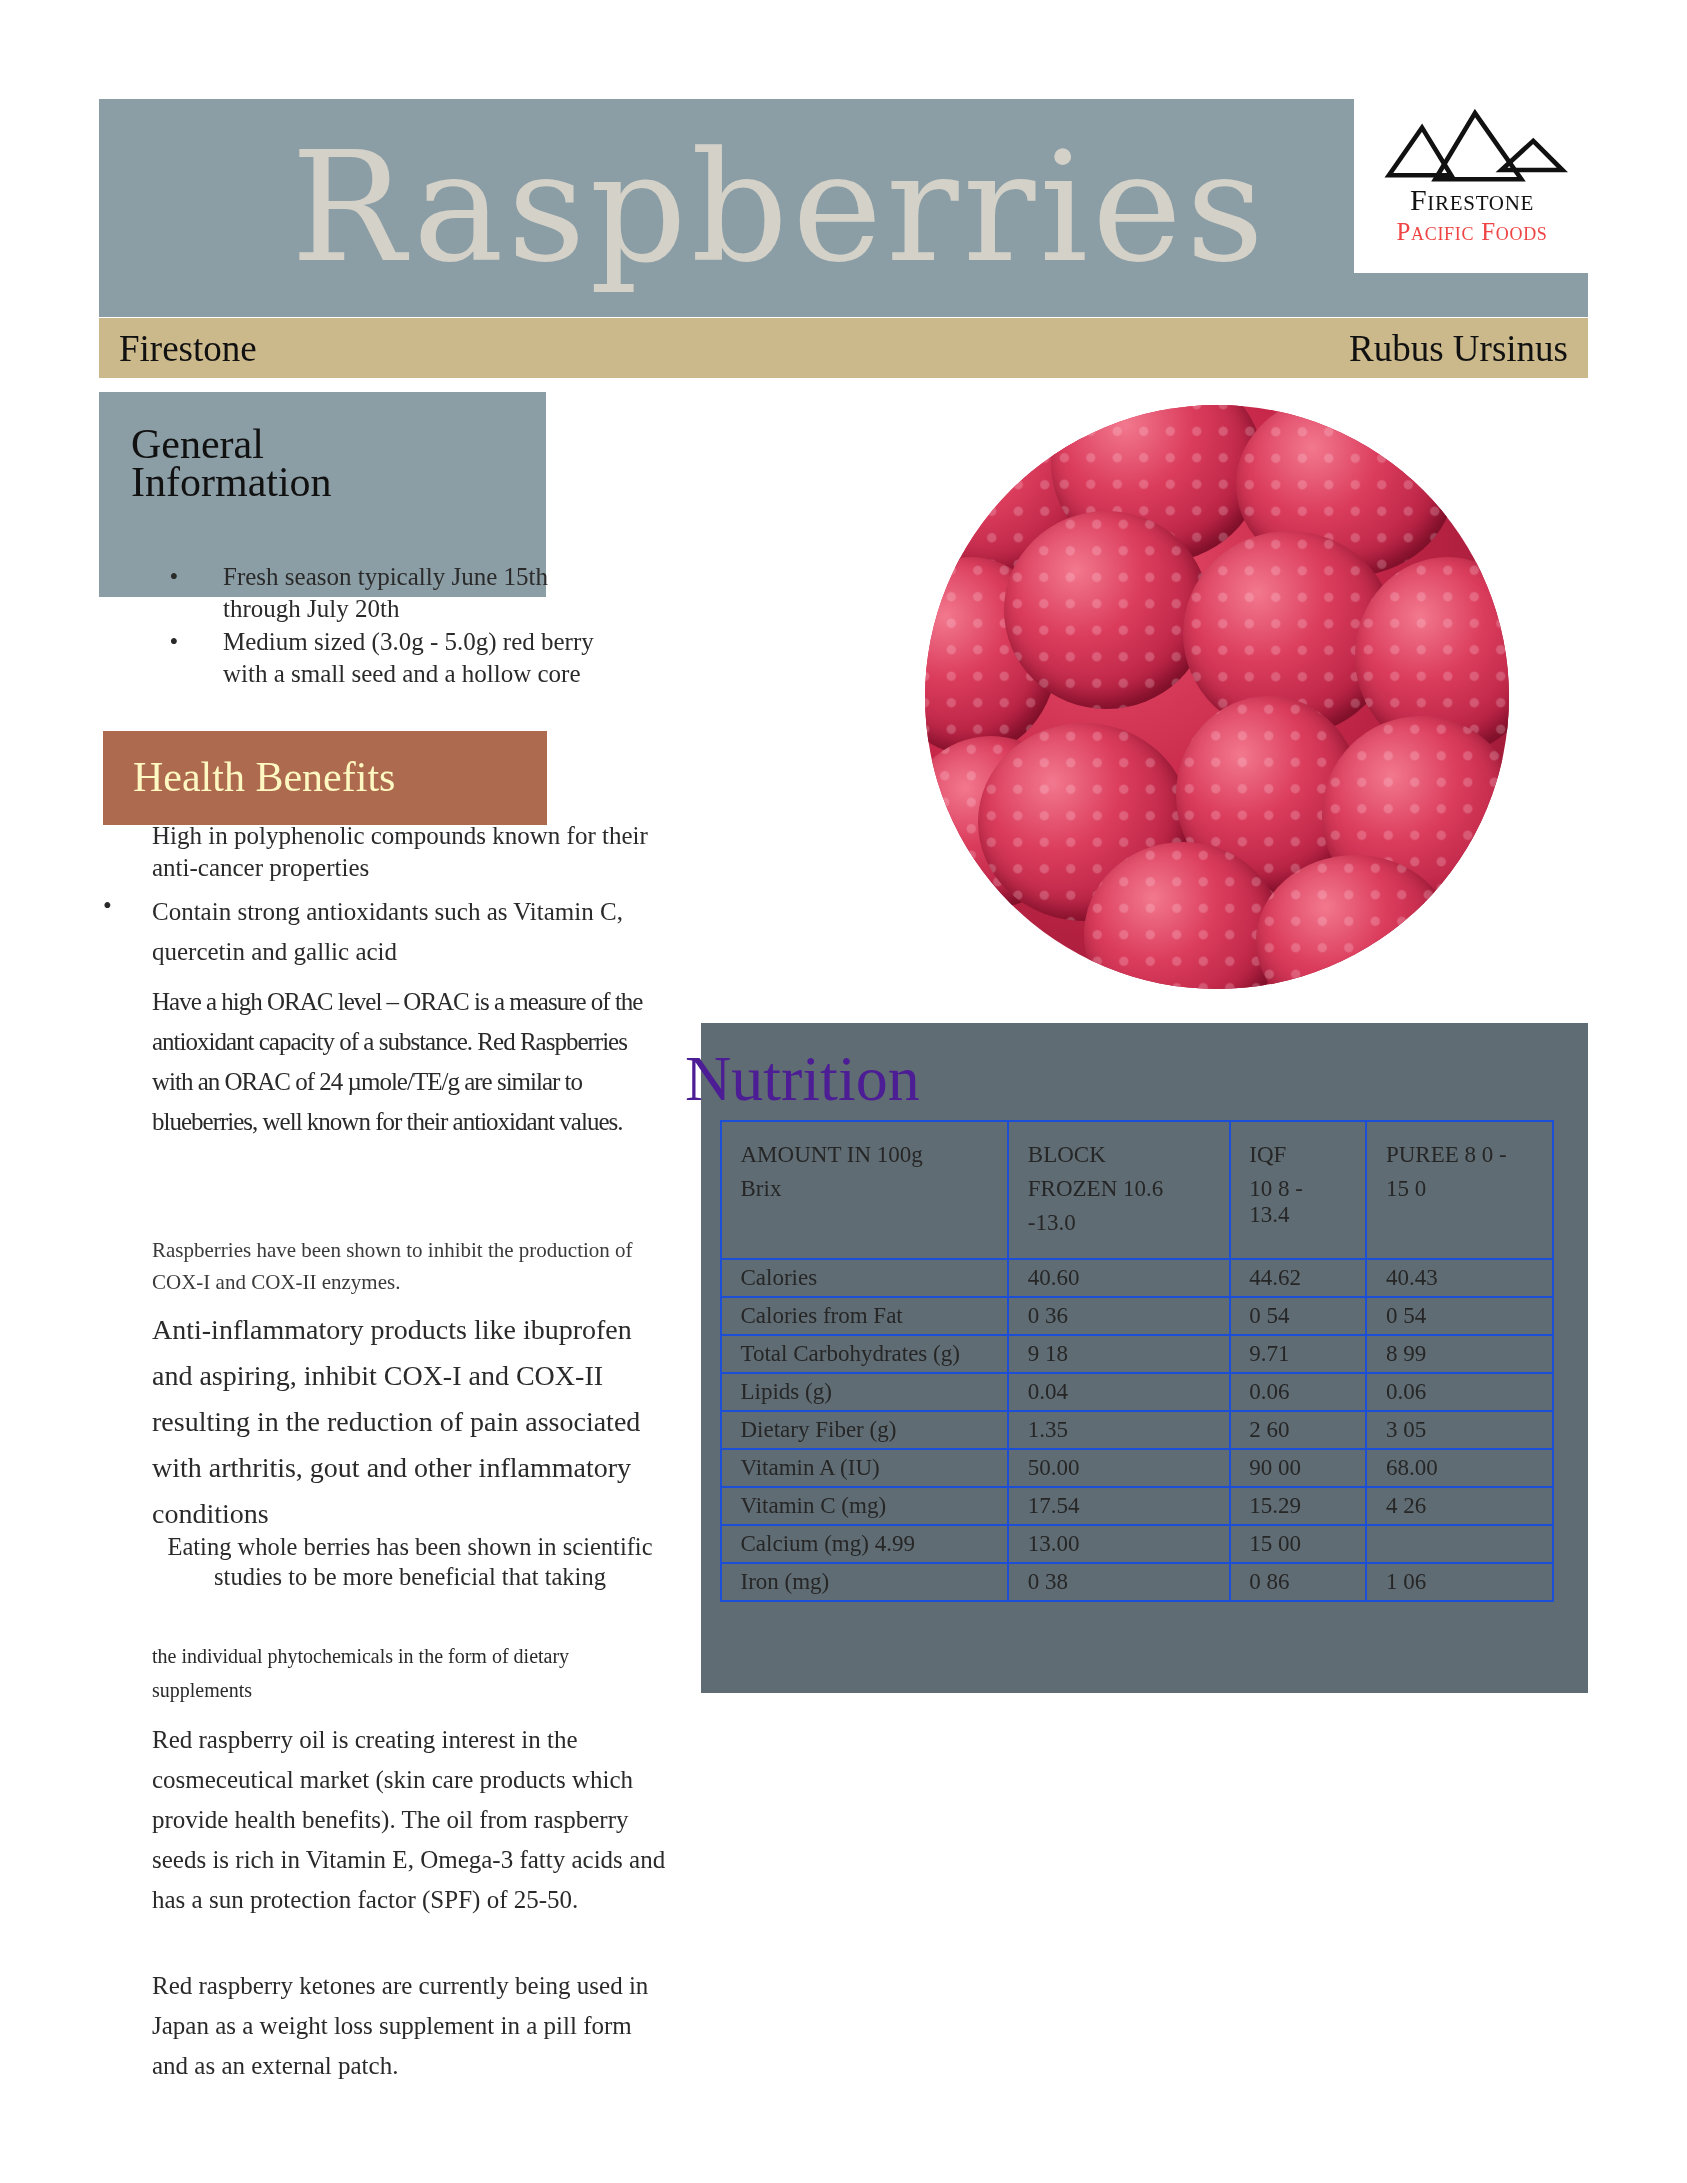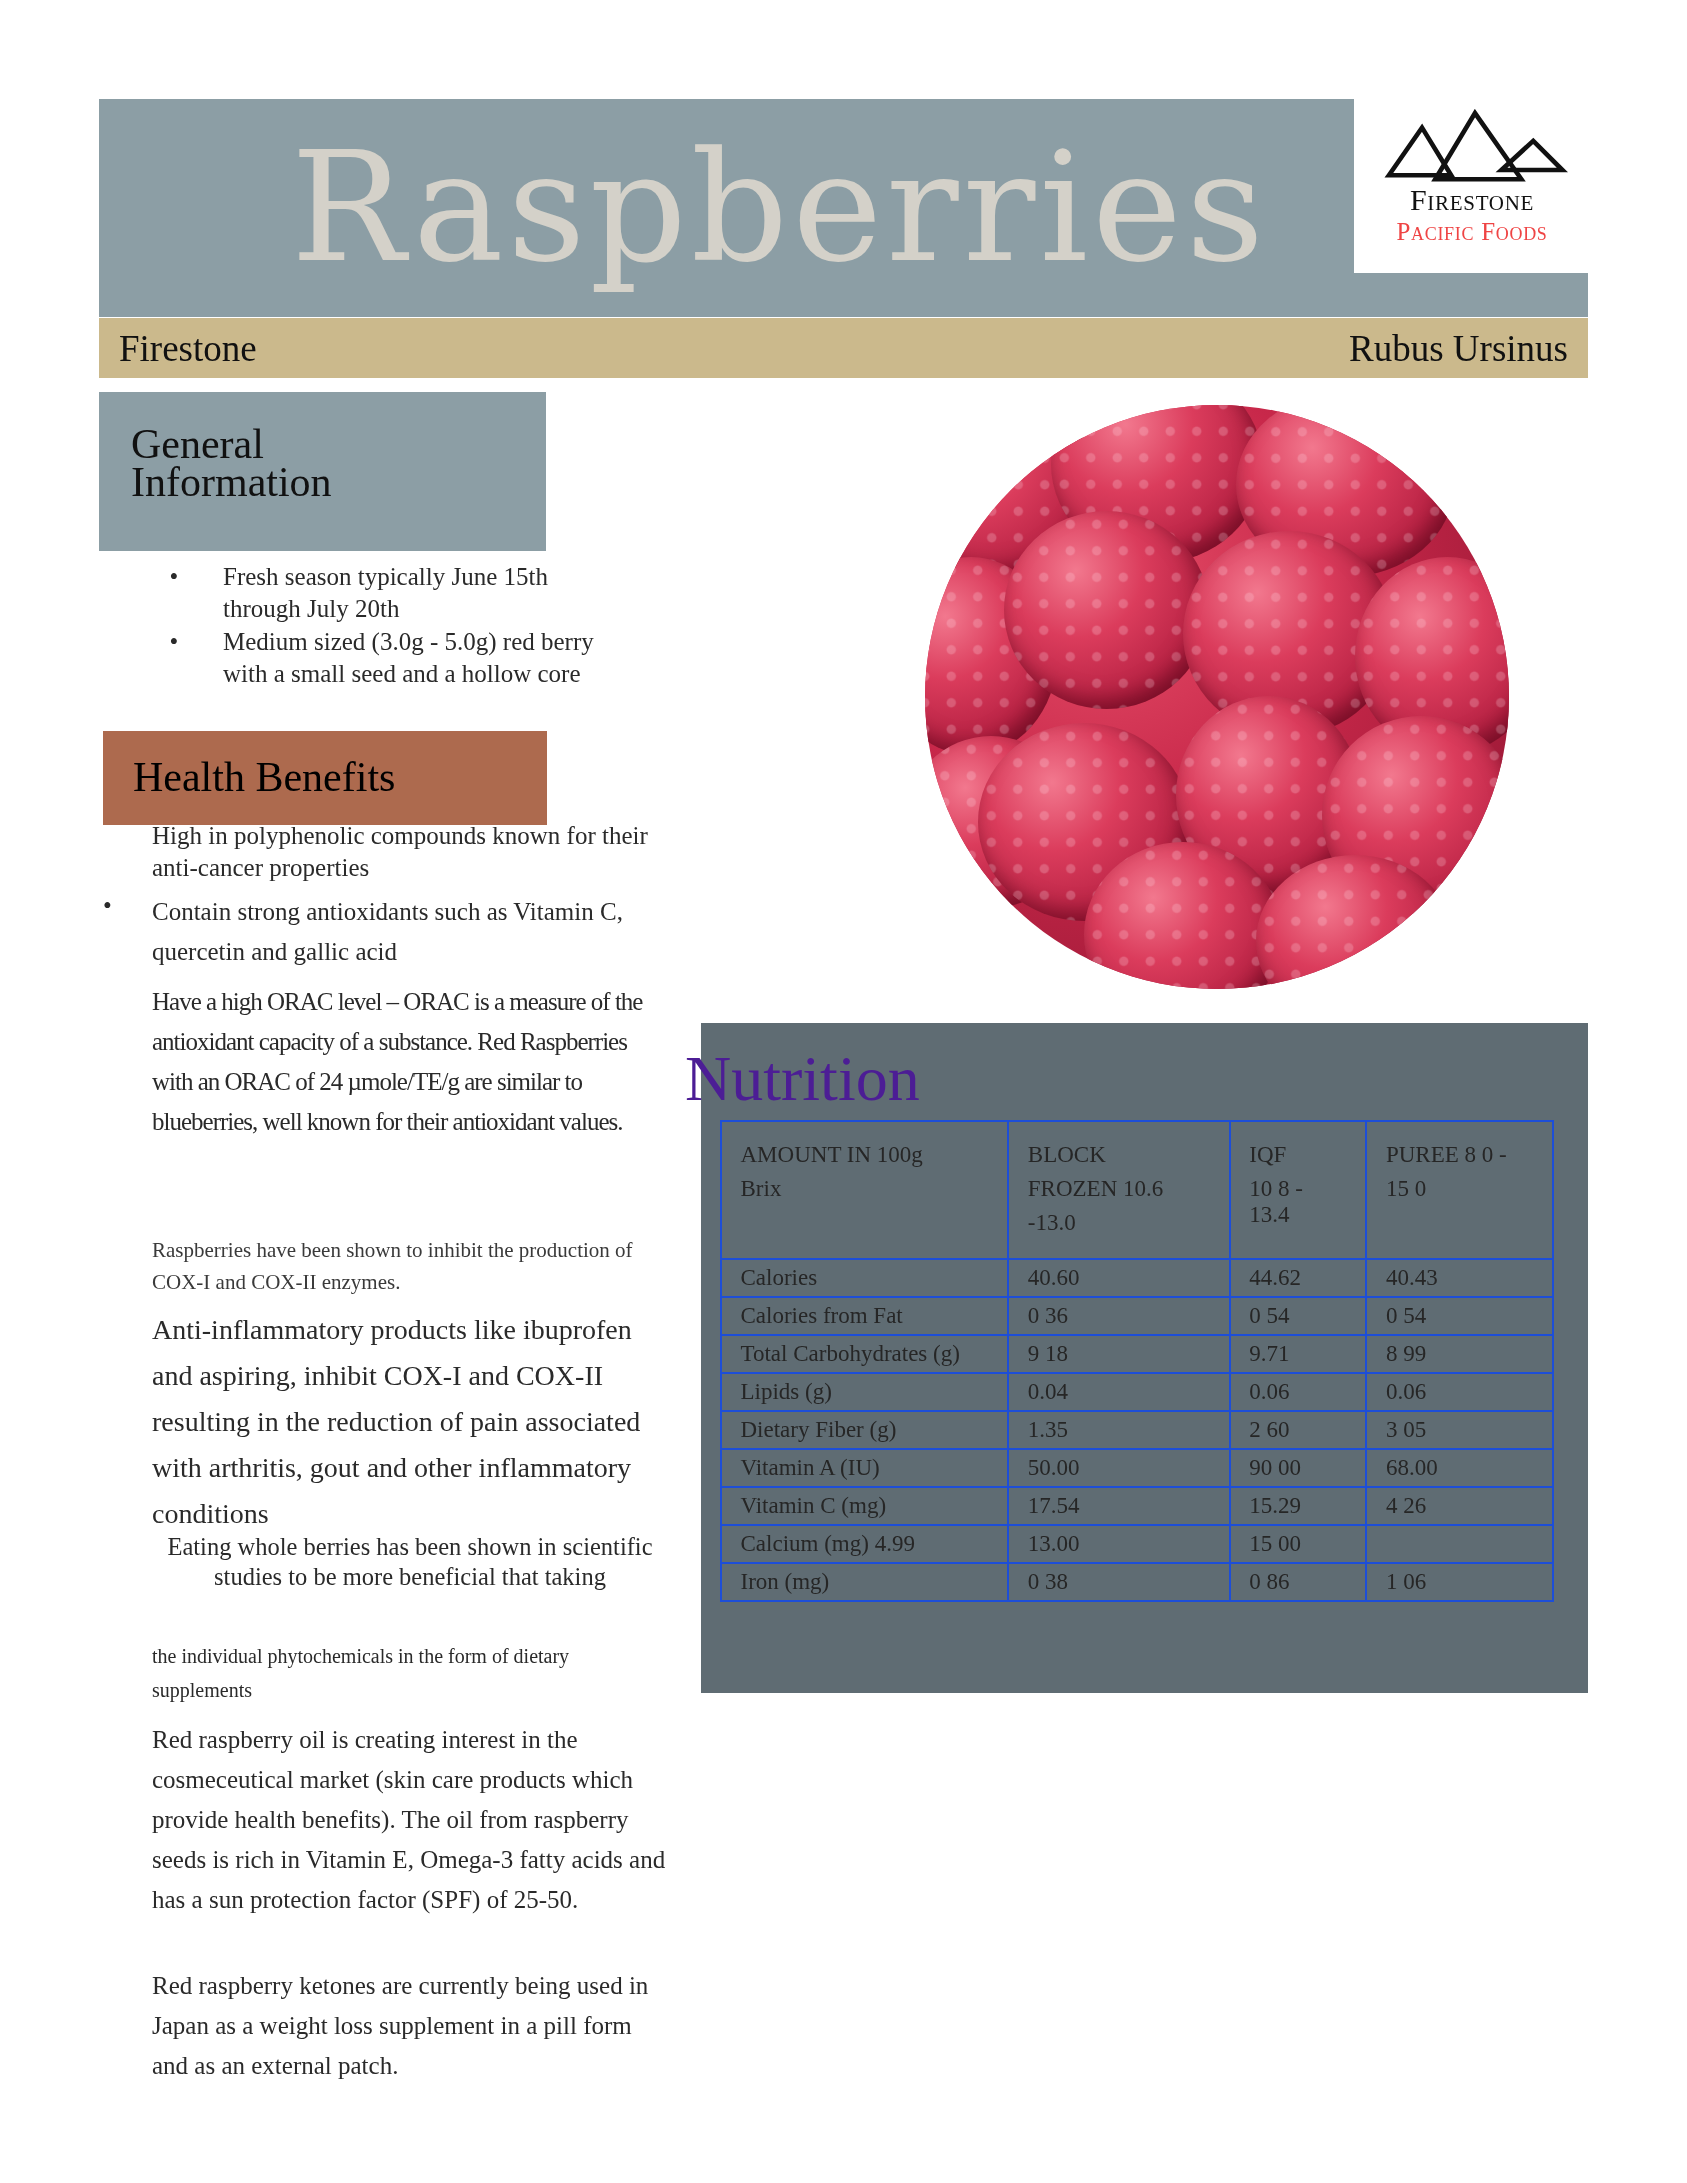--- a/index.html
+++ b/index.html
@@ -15,24 +15,24 @@
            color:#d4d1c9; letter-spacing:4px; font-family:"DejaVu Serif","Liberation Serif",serif; padding-left:106px; box-sizing:border-box; }
   .tan-band { left:99px; top:318px; width:1489px; height:60px; background:#cbb98c;
               display:flex; justify-content:space-between; align-items:center; box-sizing:border-box; padding:0 20px; }
   .tan-band span { font-size:37px; color:#111; }
 
   .logo-svg { left:1377px; top:109px; width:192px; height:73px; }
   .logo-text1 { left:1363px; top:183px; width:218px; text-align:center; font-size:30px; color:#111; letter-spacing:0.7px; font-variant:small-caps; }
   .logo-text2 { left:1363px; top:218px; width:218px; text-align:center; font-size:25px; color:#ef4444; letter-spacing:0.7px; font-variant:small-caps; }
 
   
-  .gen-box { left:99px; top:392px; width:447px; height:159px; background:#8c9ea5; box-sizing:border-box; padding:13.2px 0 0 32px; }
+  .gen-box { left:99px; top:392px; width:447px; height:205px; background:#8c9ea5; box-sizing:border-box; padding:13.2px 0 0 32px; }
   .gen-box div { font-size:42px; line-height:78px; color:#111; }
   .hb-box { left:103px; top:731px; width:444px; height:94px; background:#ad6a4e; box-sizing:border-box; padding:13.2px 0 0 30px; }
-  .hb-box div { font-size:42px; line-height:66px; color:#000000; }
+  .hb-box div { font-size:42px; line-height:66px; color:#fef9c3; }
 
   .bullets { left:159px; top:561px; width:463px; }
   .bullet-item { position:relative; padding-left:64px; font-size:25px; line-height:32px; color:#2a2a2a; margin-bottom:1.3px; }
   .bullet-item .dot { position:absolute; left:10.6px; top:0; font-size:25px; }
 
   .body-text { color:#2a2a2a; }
   .hb1 { left:152px; top:820px; width:516px; font-size:25px; line-height:32px; }
   .hb2-dot { left:103px; top:892px; font-size:25px; }
   .hb2 { left:152px; top:892px; width:516px; font-size:25px; line-height:40px; }
   .hb3 { left:152px; top:982px; width:516px; font-size:25px; line-height:40px; letter-spacing:-1px; }

